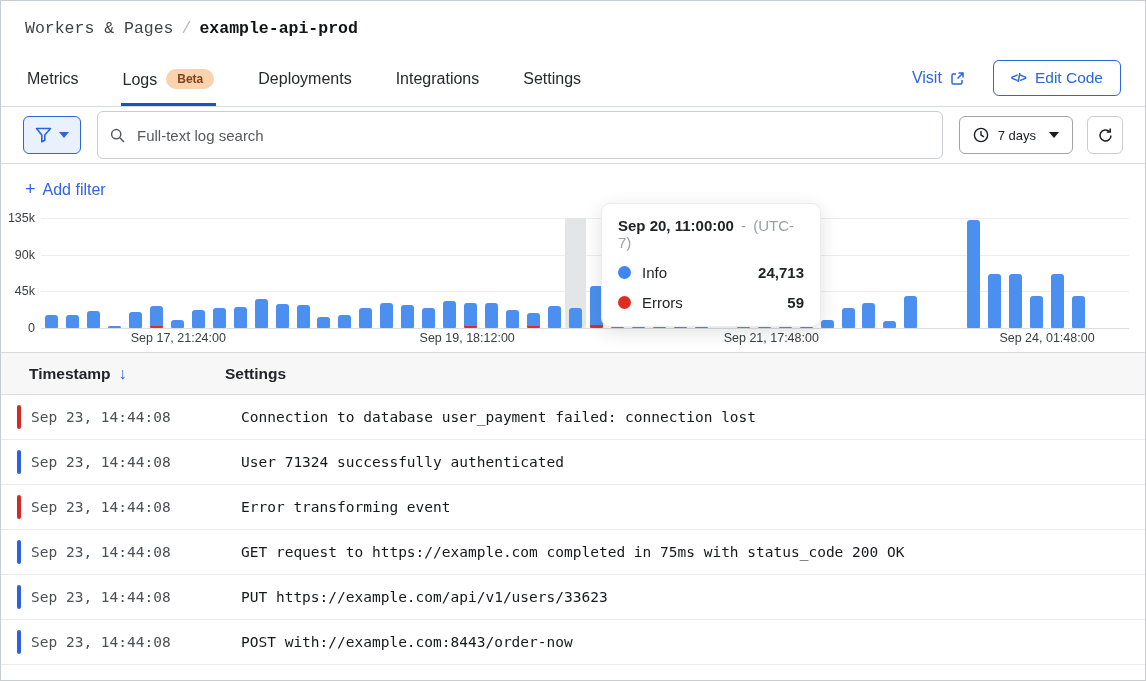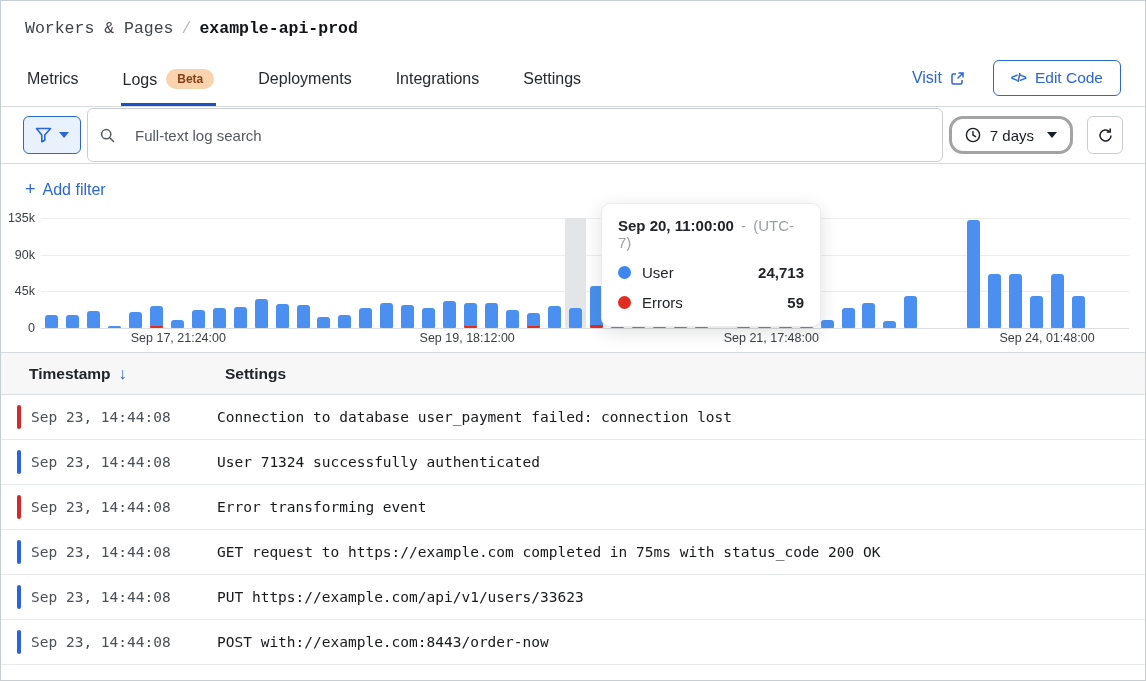--- a/index.html
+++ b/index.html
@@ -26,27 +26,27 @@
   .header-actions { margin-left:auto; display:flex; align-items:center; gap:28px; padding-bottom:10px; }
   .visit-link { color:#2b66dd; font-size:16px; display:flex; align-items:center; gap:8px; cursor:pointer; }
   .edit-code-btn { border:1px solid #2b66dd; color:#2b66dd; background:#fff; border-radius:6px;
                    font-size:15.5px; padding:8px 17px; display:flex; align-items:center; gap:9px; cursor:pointer; }
   .code-glyph { font-size:12.5px; font-weight:700; letter-spacing:-1px; }
   .hdr-divider { border-bottom:1px solid #d7dadd; }
   
   .filter-bar { display:flex; align-items:center; padding:10px 22px; border-bottom:1px solid #d7dadd; height:57px; }
   .filter-btn { width:58px; height:38px; border:1px solid #2b66dd; background:#e9f1fc; border-radius:6px;
                 display:flex; align-items:center; justify-content:center; gap:7px; cursor:pointer; }
-  .search-box { flex:1; height:54px; border:1px solid #c9cdd2; border-radius:6px; margin:0 6px;
-                display:flex; align-items:center; padding:0 12px; gap:20px; background:#fff; }
+  .search-box { flex:1; height:48px; border:1px solid #c9cdd2; border-radius:6px; margin:0 16px;
+                display:flex; align-items:center; padding:0 12px; gap:12px; background:#fff; }
   .search-box input { border:none; outline:none; flex:1; font-size:15px; color:#26292e;
                       font-family:"Liberation Sans", sans-serif; background:transparent; }
   .search-box input::placeholder { color:#55595e; opacity:1; }
-  .time-btn { height:38px; border:3px solid #a3a3a3; border-radius:14px; background:#fff; padding:0 13px;
-              display:flex; align-items:center; gap:9px; font-size:15px; color:#1a1d21; cursor:pointer; }
+  .time-btn { height:38px; border:1px solid #a3a3a3; border-radius:6px; background:#fff; padding:0 13px;
+              display:flex; align-items:center; gap:9px; font-size:13px; color:#1a1d21; cursor:pointer; }
   .refresh-btn { height:38px; width:36px; border:1px solid #c9cdd2; border-radius:6px; background:#fff;
                  display:flex; align-items:center; justify-content:center; margin-left:14px; cursor:pointer; }
   .live-btn { height:38px; border:1.5px solid #2b66dd; border-radius:6px; background:#fff; padding:0 15px;
               display:flex; align-items:center; gap:8px; color:#2b66dd; font-size:16px; margin-left:28px; cursor:pointer; }
   
   .add-filter-row { padding:15px 24px 6px 24px; }
   .add-filter { color:#2b66dd; font-size:16px; display:inline-flex; align-items:center; gap:7px; cursor:pointer; }
   .add-filter .plus { font-size:18px; font-weight:400; }
   
   .chart-wrap { position:relative; height:142px; margin-top:4px; }
@@ -76,21 +76,21 @@
   
   .log-table { border-top:1px solid #d7dadd; }
   .thead { display:flex; align-items:center; height:42px; background:#f7f7f8; border-bottom:1px solid #dcdee0;
            font-size:15.5px; font-weight:700; color:#212428; }
   .th-ts { padding-left:28px; width:224px; display:flex; align-items:center; gap:8px; cursor:pointer; }
   .sort-arrow { color:#2b66dd; font-size:16px; font-weight:400; }
   .trow { display:flex; align-items:center; height:45px; border-bottom:1px solid #e9eaeb; cursor:pointer; }
   .level-bar { width:4px; height:24px; border-radius:2px; margin-left:16px; flex:none; }
   .level-error { background:#d32a28; }
   .level-info { background:#2c62de; }
-  .cell-ts { width:196px; padding-left:10px; font-family:"DejaVu Sans Mono", monospace;
+  .cell-ts { width:220px; padding-left:10px; font-family:"DejaVu Sans Mono", monospace;
              font-size:14.5px; color:#4b5055; flex:none; }
   .cell-msg { font-family:"DejaVu Sans Mono", monospace; font-size:14.5px; color:#17191c; white-space:nowrap; }
   svg { display:block; }
 </style>
 </head>
 <body>
 
 <div class="header">
   <div class="breadcrumb">
     <span class="section">Workers &amp; Pages</span>
@@ -355,21 +355,21 @@
   </div>
 
 <div class="tooltip">
   <div class="tooltip-title">
     <span class="t-date">Sep 20, 11:00:00</span>
     <span class="t-sep">-</span>
     <span class="t-tz">(UTC-7)</span>
   </div>
   <div class="tooltip-row">
     <span class="dot" style="background:#3e86f0"></span>
-    <span class="t-label">User</span>
+    <span class="t-label">Info</span>
     <span class="t-val">24,713</span>
   </div>
   <div class="tooltip-row">
     <span class="dot" style="background:#e02d22"></span>
     <span class="t-label">Errors</span>
     <span class="t-val">59</span>
   </div>
 </div>
 
 <div class="log-table">

